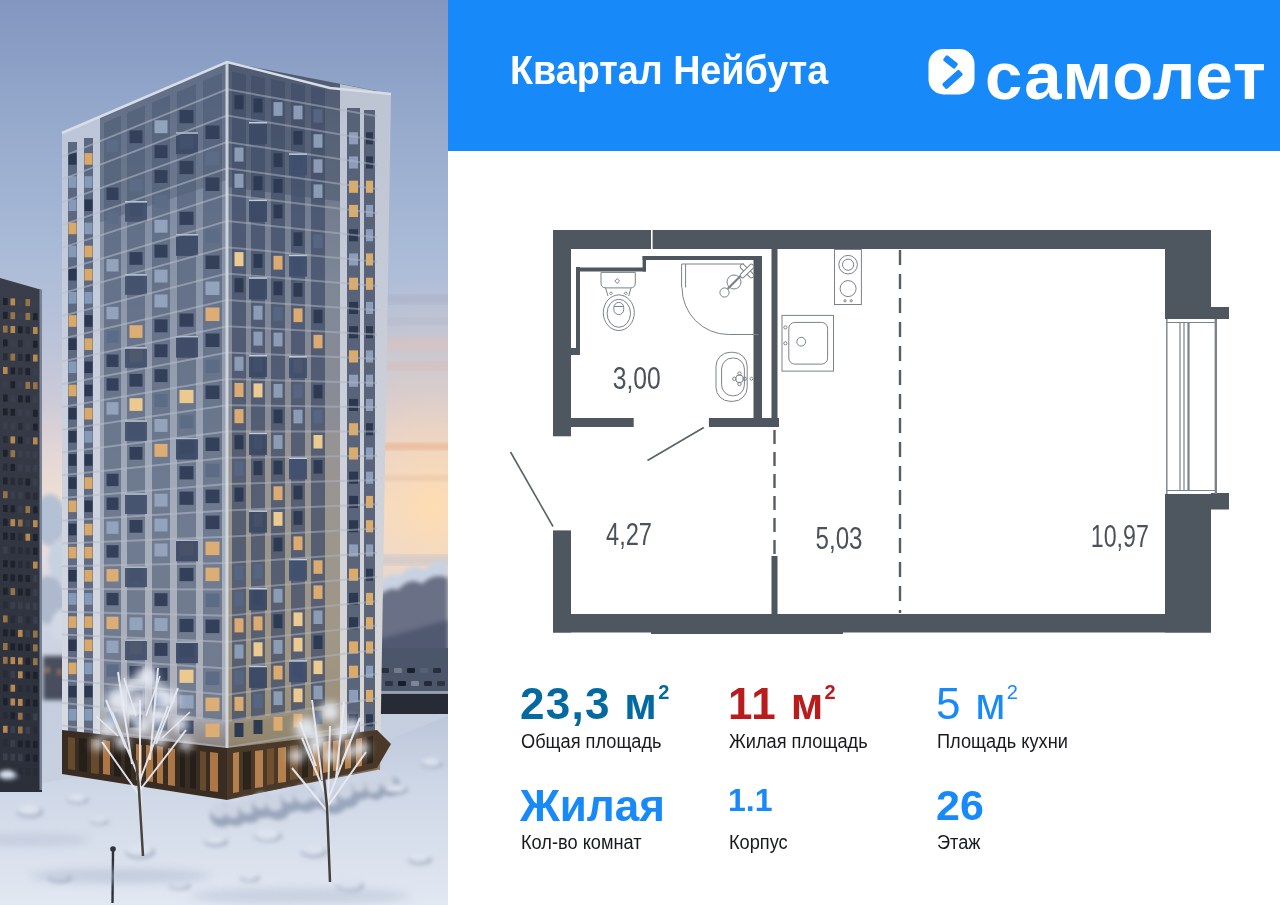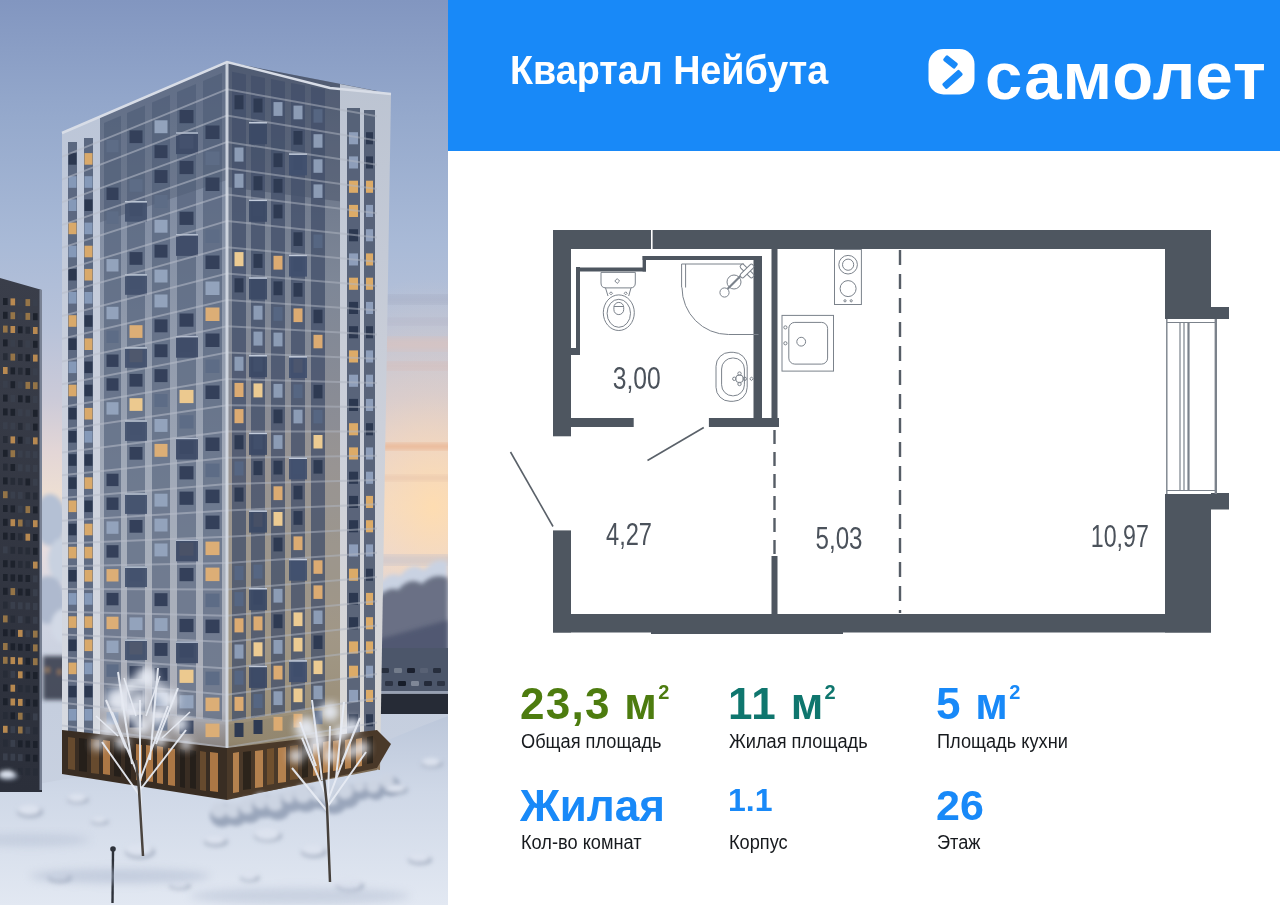--- a/index.html
+++ b/index.html
@@ -1032,27 +1032,27 @@
 
 <text x="636.8" y="388.5" text-anchor="middle" font-family="Liberation Sans,sans-serif" font-size="32" fill="#4b525b" textLength="48" lengthAdjust="spacingAndGlyphs">3,00</text>
 
 <text x="629" y="544.5" text-anchor="middle" font-family="Liberation Sans,sans-serif" font-size="32" fill="#4b525b" textLength="46" lengthAdjust="spacingAndGlyphs">4,27</text>
 
 <text x="839" y="548.5" text-anchor="middle" font-family="Liberation Sans,sans-serif" font-size="32" fill="#4b525b" textLength="47" lengthAdjust="spacingAndGlyphs">5,03</text>
 
 <text x="1119.8" y="546.5" text-anchor="middle" font-family="Liberation Sans,sans-serif" font-size="32" fill="#4b525b" textLength="58" lengthAdjust="spacingAndGlyphs">10,97</text>
 </svg>
 
-<div style="position:absolute;left:520px;top:681.5px;font-weight:bold;font-size:44px;line-height:1;color:#4d7c0f;letter-spacing:1.3px">23,3&nbsp;м<span style="font-size:20px;position:relative;top:-20px;letter-spacing:0">2</span></div>
+<div style="position:absolute;left:520px;top:681.5px;font-weight:bold;font-size:44px;line-height:1;color:#0369a1;letter-spacing:1.3px">23,3&nbsp;м<span style="font-size:20px;position:relative;top:-20px;letter-spacing:0">2</span></div>
     <div style="position:absolute;left:521px;top:731px;font-size:20px;line-height:1;color:#171a1e;transform:scaleX(0.91);transform-origin:0 0">Общая площадь</div>
 
-<div style="position:absolute;left:728px;top:681.5px;font-weight:bold;font-size:44px;line-height:1;color:#0f766e;letter-spacing:1.3px">11&nbsp;м<span style="font-size:20px;position:relative;top:-20px;letter-spacing:0">2</span></div>
+<div style="position:absolute;left:728px;top:681.5px;font-weight:bold;font-size:44px;line-height:1;color:#b91c1c;letter-spacing:1.3px">11&nbsp;м<span style="font-size:20px;position:relative;top:-20px;letter-spacing:0">2</span></div>
     <div style="position:absolute;left:729px;top:731px;font-size:20px;line-height:1;color:#171a1e;transform:scaleX(0.91);transform-origin:0 0">Жилая площадь</div>
 
-<div style="position:absolute;left:936px;top:681.5px;font-weight:bold;font-size:44px;line-height:1;color:#1889f8;letter-spacing:1.3px">5&nbsp;м<span style="font-size:20px;position:relative;top:-20px;letter-spacing:0">2</span></div>
+<div style="position:absolute;left:936px;top:681.5px;font-weight:normal;font-size:44px;line-height:1;color:#1889f8;letter-spacing:1.3px">5&nbsp;м<span style="font-size:20px;position:relative;top:-20px;letter-spacing:0">2</span></div>
     <div style="position:absolute;left:937px;top:731px;font-size:20px;line-height:1;color:#171a1e;transform:scaleX(0.91);transform-origin:0 0">Площадь кухни</div>
 
 <div style="position:absolute;left:520px;top:783.5px;font-weight:bold;font-size:44px;line-height:1;color:#1889f8;letter-spacing:0px">Жилая</div>
     <div style="position:absolute;left:521px;top:832px;font-size:20px;line-height:1;color:#171a1e;transform:scaleX(0.91);transform-origin:0 0">Кол-во комнат</div>
 
 <div style="position:absolute;left:728px;top:783.5px;font-weight:bold;font-size:32px;line-height:1;color:#1889f8;letter-spacing:0px">1.1</div>
     <div style="position:absolute;left:729px;top:832px;font-size:20px;line-height:1;color:#171a1e;transform:scaleX(0.91);transform-origin:0 0">Корпус</div>
 
 <div style="position:absolute;left:936px;top:783.5px;font-weight:bold;font-size:43px;line-height:1;color:#1889f8;letter-spacing:0px">26</div>
     <div style="position:absolute;left:937px;top:832px;font-size:20px;line-height:1;color:#171a1e;transform:scaleX(0.91);transform-origin:0 0">Этаж</div>

